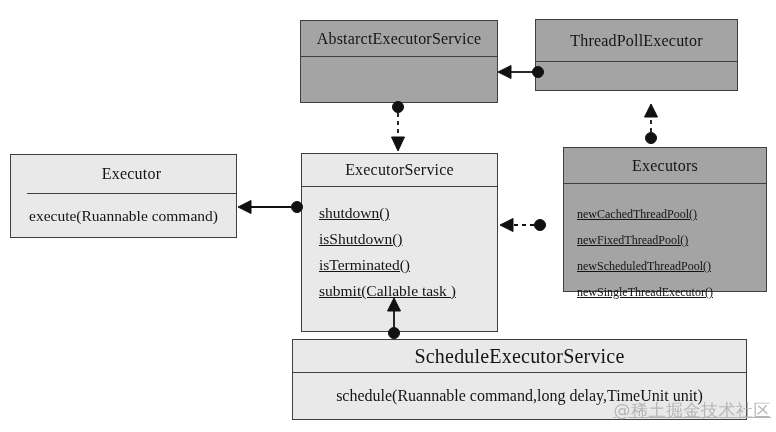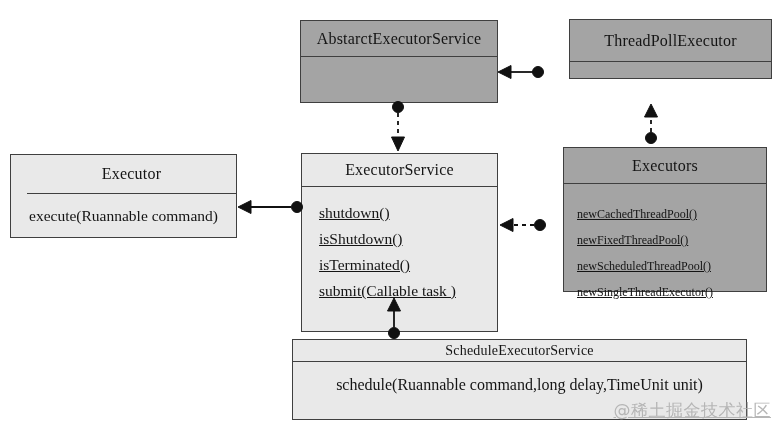--- a/index.html
+++ b/index.html
@@ -39,33 +39,33 @@
   .uml-body.centered{
     display:flex;align-items:center;justify-content:center;
     white-space:nowrap;
   }
   .uml-body.methods{white-space:nowrap;text-decoration:underline;}
   .method{white-space:nowrap;}
 
   
   #box-abstract{left:300px;top:20px;width:198px;height:83px;}
   #box-abstract .uml-title{height:36px;}
-  #box-threadpoll{left:569px;top:19px;width:203px;height:60px;}
+  #box-threadpoll{left:535px;top:19px;width:203px;height:72px;}
   #box-threadpoll .uml-title{height:42px;}
   #box-executor{left:10px;top:154px;width:227px;height:84px;}
   #box-executor .uml-title{height:39px;margin-left:16px;}
   #box-executor .uml-body{height:43px;font-size:15.5px;align-items:center;}
   #box-executorservice{left:301px;top:153px;width:197px;height:179px;}
   #box-executorservice .uml-title{height:33px;}
   #box-executorservice .uml-body{padding:13px 0 0 17px;font-size:15.5px;line-height:26px;}
   #box-executors{left:543px;top:147px;width:204px;height:145px;margin-left:20px;}
   #box-executors .uml-title{height:36px;}
   #box-executors .uml-body{padding:17px 0 0 13px;font-size:12px;line-height:26px;}
   #box-schedule{left:292px;top:339px;width:455px;height:81px;}
-  #box-schedule .uml-title{height:22px;font-size:14px;}
+  #box-schedule .uml-title{height:33px;font-size:20px;}
   #box-schedule .uml-body{height:45px;font-size:16px;}
 
   .watermark{
     position:absolute;
     right:5px;top:399px;
     z-index:3;
     font-family:"DejaVu Sans", sans-serif;
     font-size:17px;
     color:var(--watermark);
     opacity:.95;

